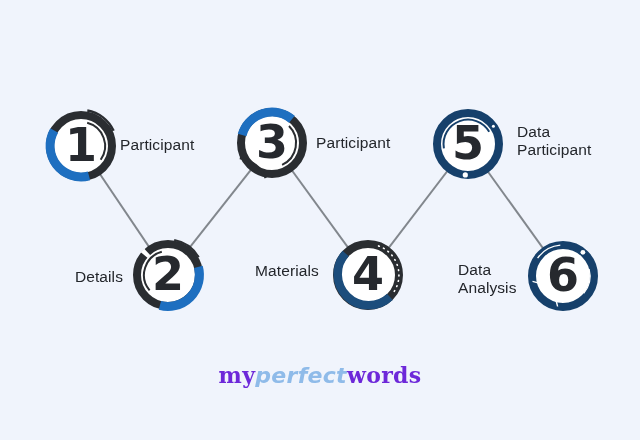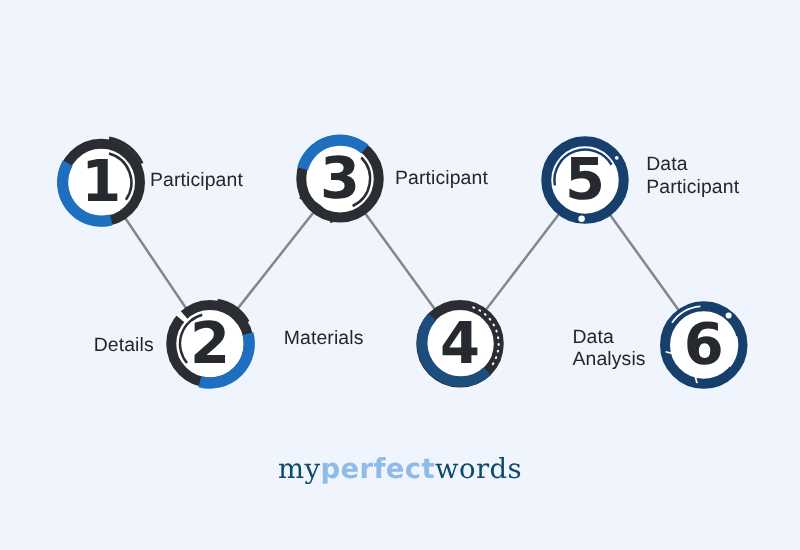--- a/index.html
+++ b/index.html
@@ -22,30 +22,30 @@
   }
   .lbl{
     position:absolute;
     font-size:15.5px;line-height:18px;color:#23262b;
     letter-spacing:.1px;white-space:nowrap;
   }
   .lbl span{display:block;}
   .lbl1{left:120px;top:136px;}
   .lbl2{right:517px;top:268px;text-align:right;margin-left:40px;}
   .lbl3{left:316px;top:134px;}
-  .lbl4{left:227px;top:262px;width:120px;text-align:left;line-height:17.5px;}
+  .lbl4{left:227px;top:262px;width:120px;text-align:center;line-height:17.5px;}
   .lbl5{left:517px;top:123px;}
   .lbl6{left:458px;top:261px;}
   .logo{
     position:absolute;left:0;right:0;top:362px;
     text-align:center;font-size:22px;letter-spacing:.3px;
     user-select:none;
   }
-  .logo-gray{font-family:"DejaVu Serif", serif;color:#0c4a6e;font-weight:400;}
-  .logo-perfect{font-family:"DejaVu Sans", sans-serif;font-weight:bold;color:#8fbbe9;}
+  .logo-gray{font-family:"DejaVu Serif", serif;color:#6d28d9;font-weight:700;}
+  .logo-perfect{font-family:"DejaVu Sans", sans-serif;font-style:italic;font-weight:bold;color:#8fbbe9;}
 </style>
 </head>
 <body>
 
 <div class="canvas">
 
   <svg class="connectors" width="640" height="440">
     <g stroke="#82878d" stroke-width="2">
       <line x1="81" y1="146" x2="168" y2="275"></line>
       <line x1="168" y1="275" x2="272" y2="143"></line>

